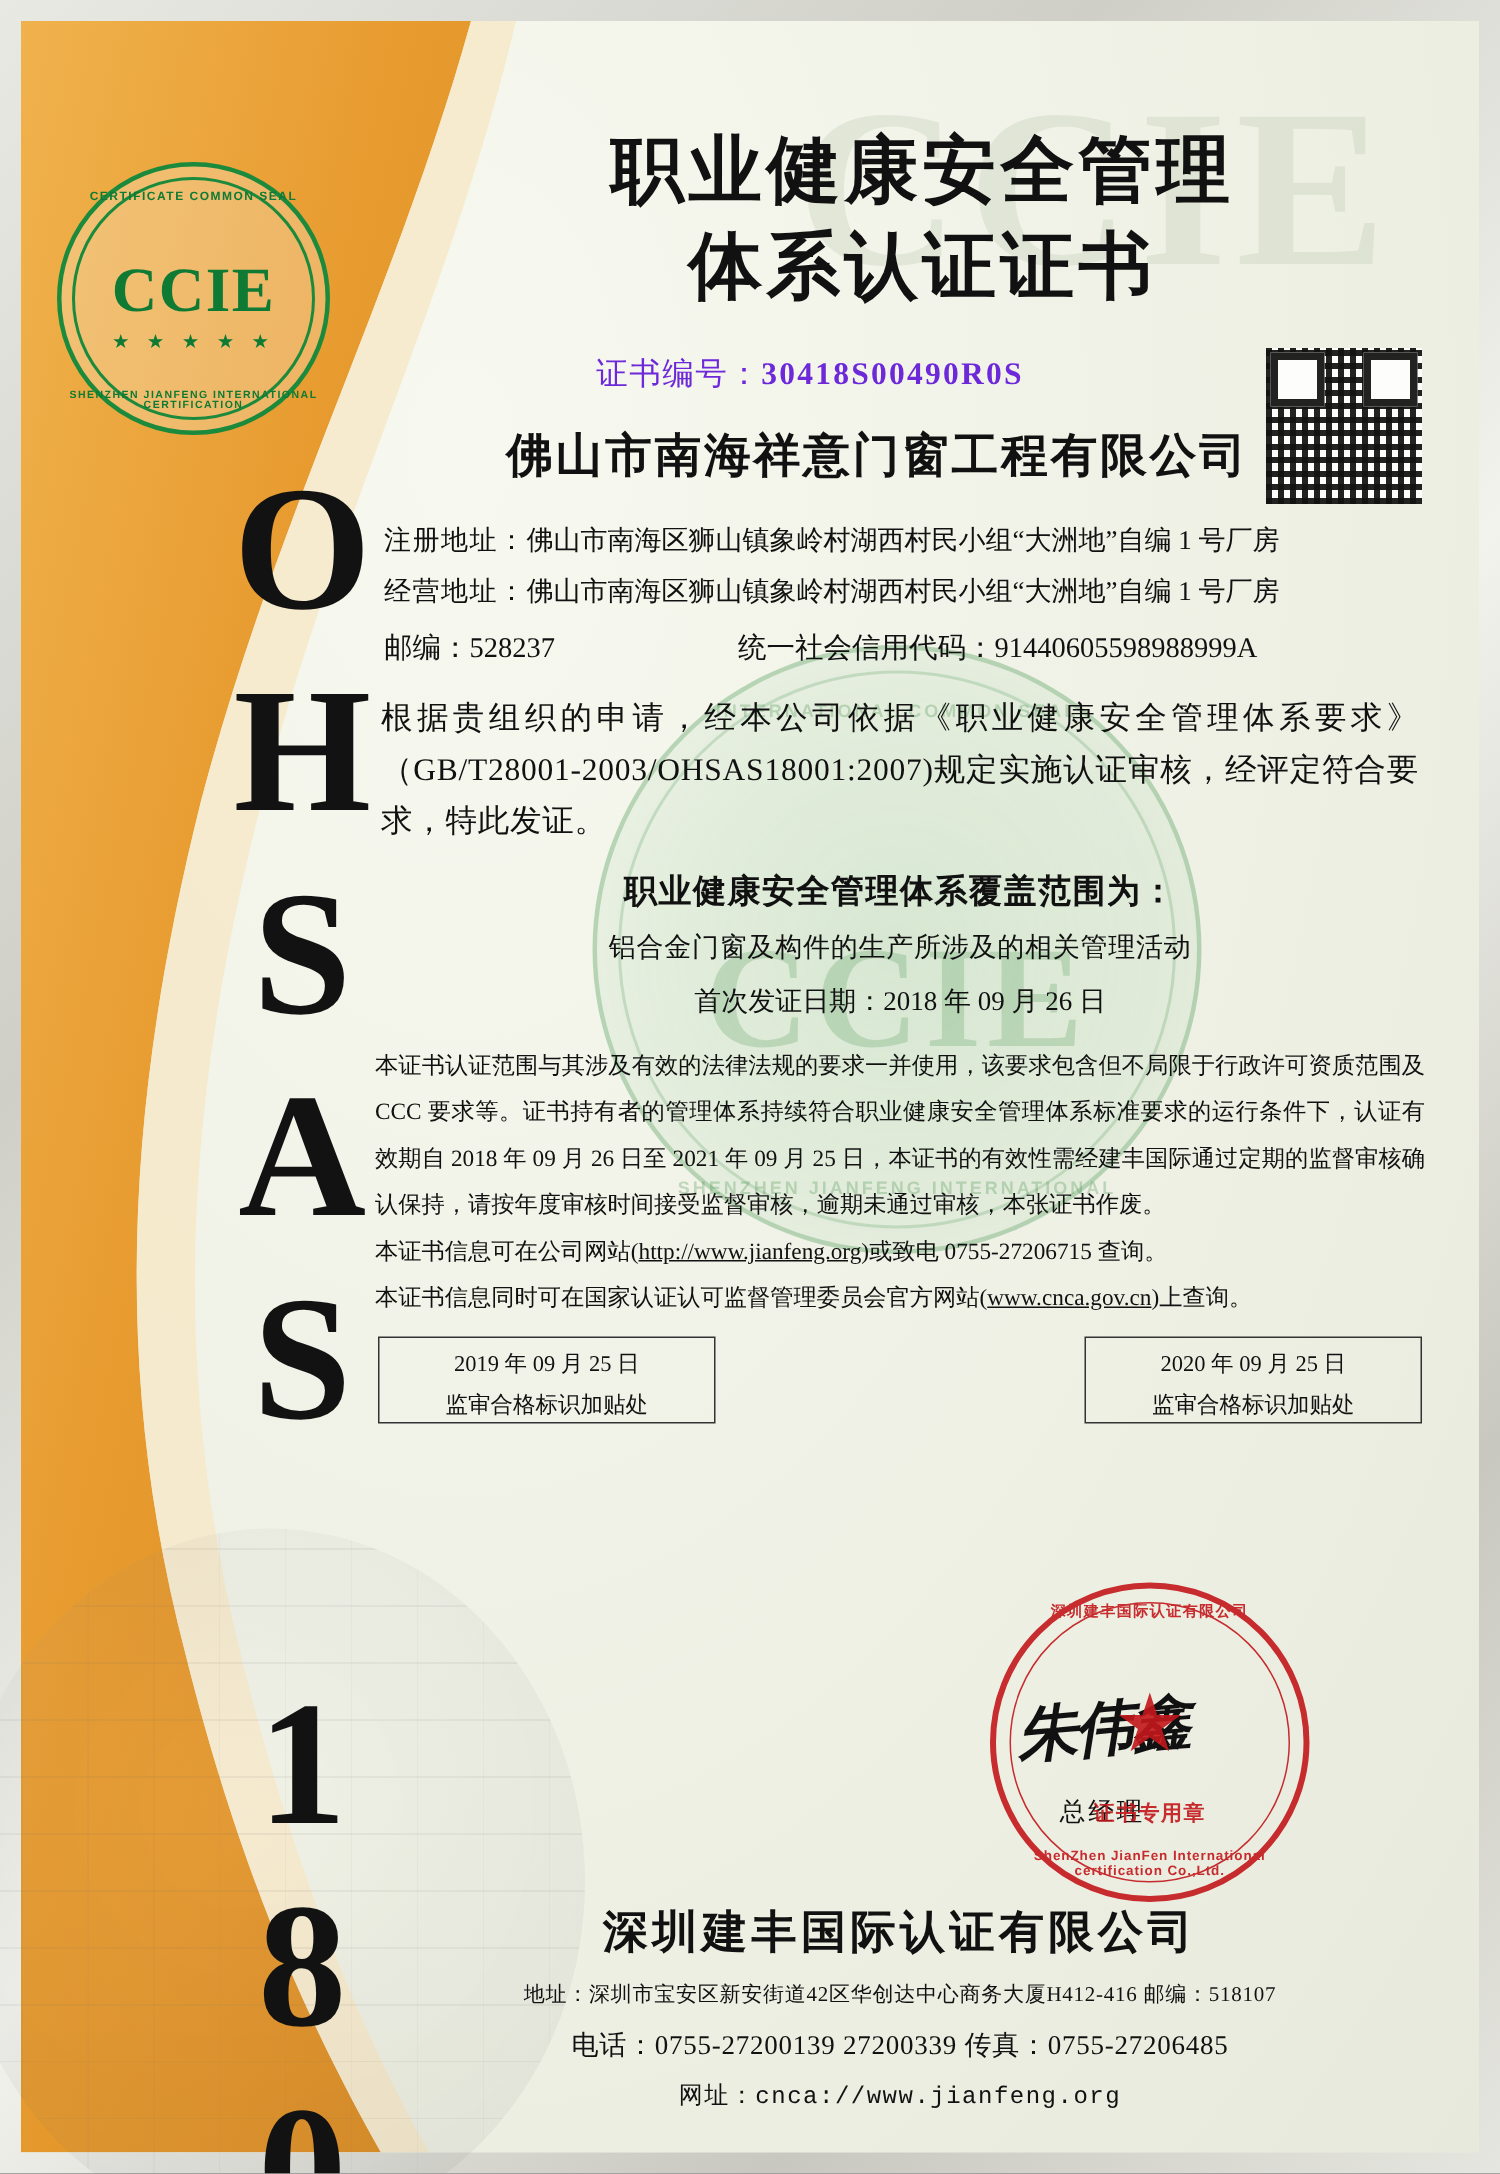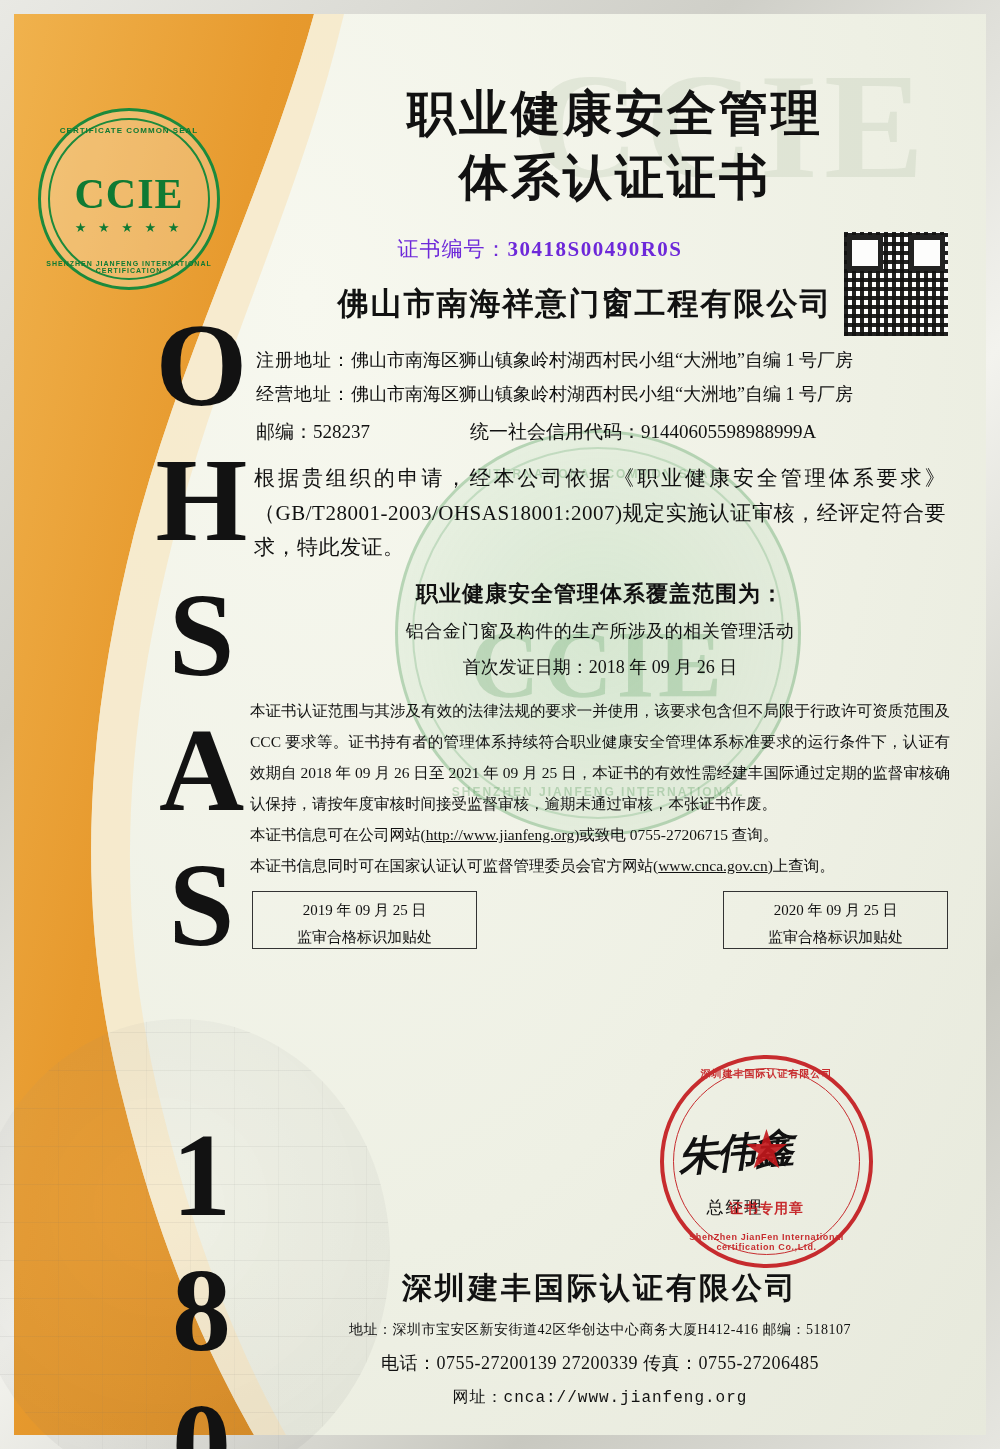--- a/index.html
+++ b/index.html
@@ -260,21 +260,21 @@
   .pair-row {
     display: flex;
     justify-content: flex-start;
     gap: 60px;
     font-family: "Liberation Serif", serif;
     font-size: 19px;
     color: #111;
     margin-top: 8px;
     padding-left: 6px;
   }
-  .pair-row .right { margin-left: 40px; }
+  .pair-row .right { margin-left: 62px; }
 
   .para {
     margin-top: 16px;
     font-family: "Liberation Serif", serif;
     font-size: 21px;
     color: #111;
     line-height: 1.65;
     text-align: justify;
     letter-spacing: .5px;
     padding: 0 4px;

